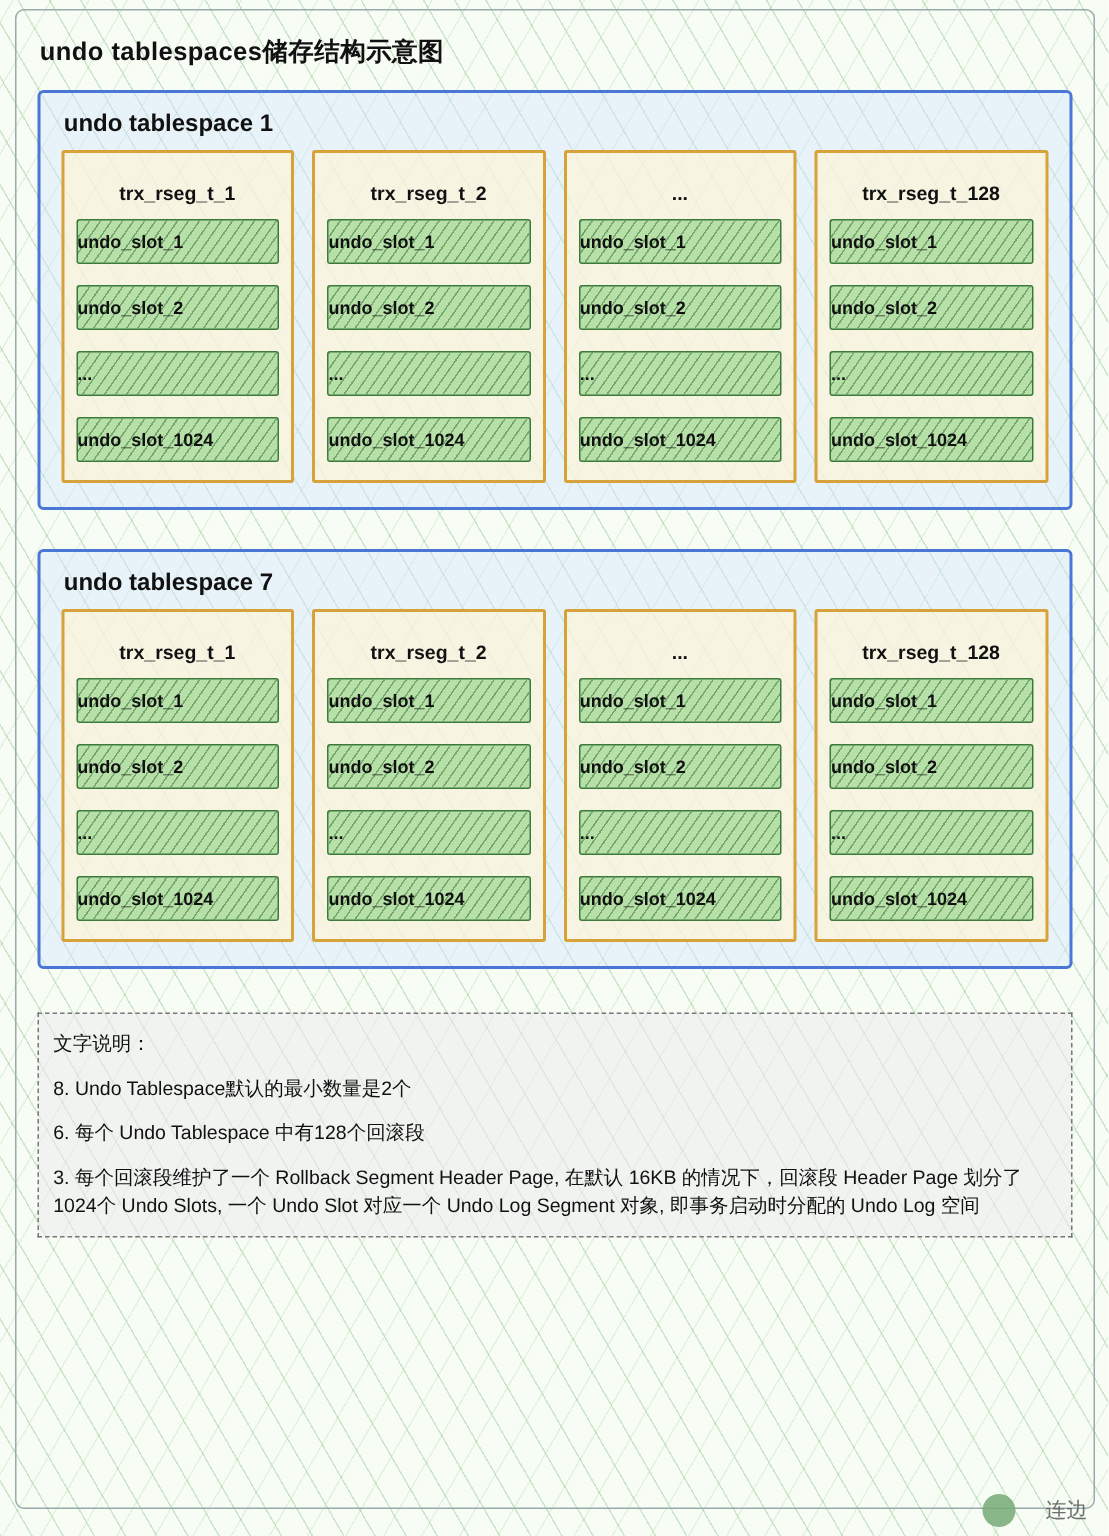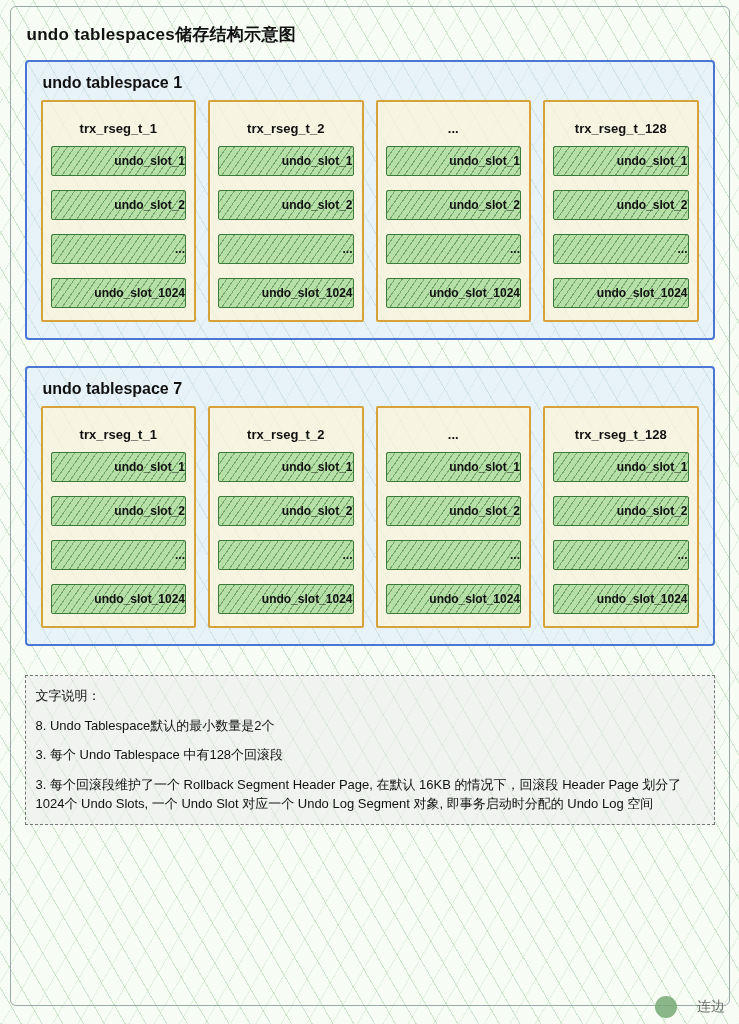--- a/index.html
+++ b/index.html
@@ -5,21 +5,21 @@
 *{box-sizing:border-box;margin:0;padding:0}
 body{width:739px;height:1024px;font-family:"Comic Sans MS","PingFang SC","Microsoft YaHei",cursive,sans-serif;position:relative;overflow:hidden}
 .bg-hatch{position:absolute;inset:0;background:#f7fdf5;background-image:repeating-linear-gradient(60deg,rgba(84,159,84,.25) 0 1px,transparent 1px 18px),repeating-linear-gradient(-60deg,rgba(84,159,84,.12) 0 1px,transparent 1px 22px);z-index:0}
 .page{position:relative;z-index:1;border:1.5px solid #9aa;border-radius:6px;width:720px;margin:6px auto 0;padding:12px 14px 6px;height:1000px;background:transparent}
 .title{font-weight:bold;font-size:17px;color:#111;margin:4px 0 14px 2px;letter-spacing:.3px}
 .tablespace{border:2px solid #4a76d6;border-radius:4px;background:rgba(210,228,255,.45);padding:8px 14px 16px;margin-bottom:26px;position:relative}
 .ts-label{font-weight:bold;font-size:16px;color:#111;margin:4px 0 8px 2px}
 .rseg-row{display:flex;justify-content:space-between;gap:12px}
 .rseg{flex:1;border:2px solid #d8a23a;background:rgba(255,244,213,.65);border-radius:2px;padding:17px 8px 10px;display:flex;flex-direction:column;align-items:center}
 .rseg-label{font-weight:bold;font-size:13px;color:#111;margin:2px 0 10px}
-.slot{width:100%;height:30px;border:1.5px solid #3c7a3c;border-radius:2px;margin-bottom:14px;display:flex;align-items:center;justify-content:flex-end;font-size:12px;font-weight:bold;color:#111;background:#b7e0a8;position:relative;overflow:hidden}
+.slot{width:100%;height:30px;border:1.5px solid #3c7a3c;border-radius:2px;margin-bottom:14px;display:flex;align-items:center;justify-content:flex-start;font-size:12px;font-weight:bold;color:#111;background:#b7e0a8;position:relative;overflow:hidden}
 .slot::before{content:"";position:absolute;inset:0;background-image:repeating-linear-gradient(125deg,rgba(50,110,50,.5) 0 1px,transparent 1px 6px)}
 .slot span{position:relative;z-index:1}
 .slot:last-child{margin-bottom:2px}
 .notes{border:1px dashed #777;background:rgba(235,235,235,.55);padding:10px 10px;font-size:13px;line-height:1.5;color:#111;margin-top:29px}
 .notes p{margin-bottom:10px}
 .notes p:last-child{margin-bottom:0}
 .watermark{position:absolute;right:14px;bottom:6px;z-index:3;display:flex;align-items:center;gap:20px;color:#555;font-size:14px;opacity:.85}
 .wm-ico{width:22px;height:22px;border-radius:50%;background:#7a7;display:inline-block}
 </style>
 </head>
@@ -156,21 +156,21 @@
         <div class="slot">
             <span>undo_slot_1024</span>
           </div>
       </div>
     </div>
   </div>
 
   <div class="notes">
     <p>文字说明：</p>
     <p>8. Undo Tablespace默认的最小数量是2个</p>
-    <p>3. 每个 Undo Tablespace 中有128个回滚段</p>
+    <p>6. 每个 Undo Tablespace 中有128个回滚段</p>
     <p>3. 每个回滚段维护了一个 Rollback Segment Header Page, 在默认 16KB 的情况下，回滚段 Header Page 划分了1024个 Undo Slots, 一个 Undo Slot 对应一个 Undo Log Segment 对象, 即事务启动时分配的 Undo Log 空间</p>
   </div>
 </div>
 
 <div class="watermark">
   <span class="wm-ico"></span>
   <span>连边</span>
 </div>
 
 </body></html>

